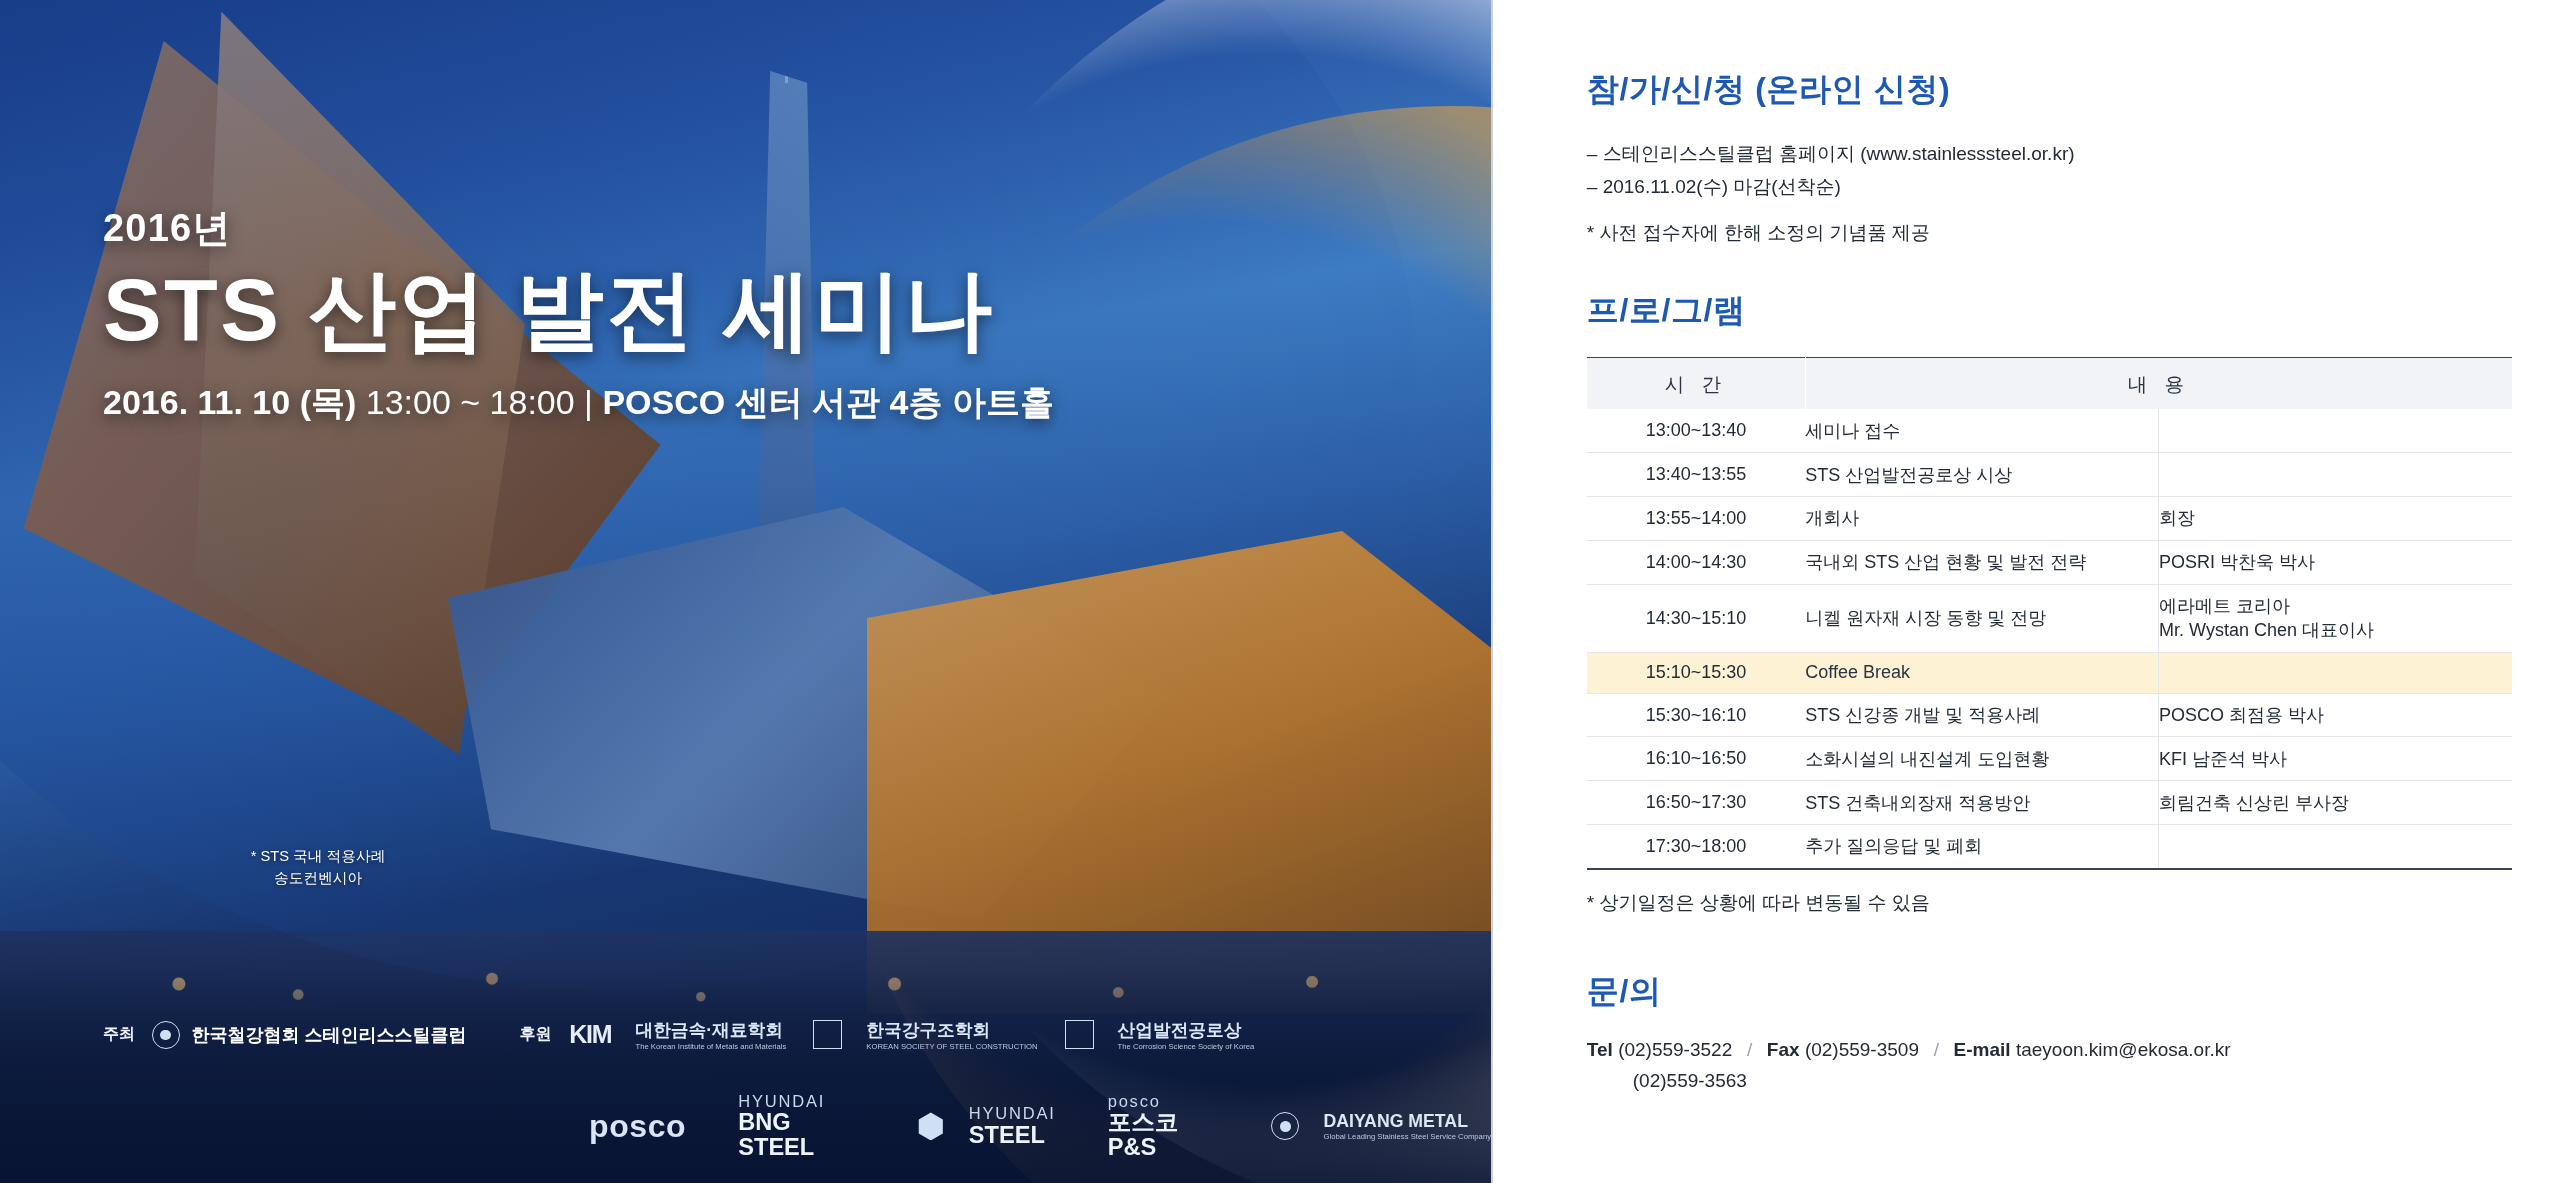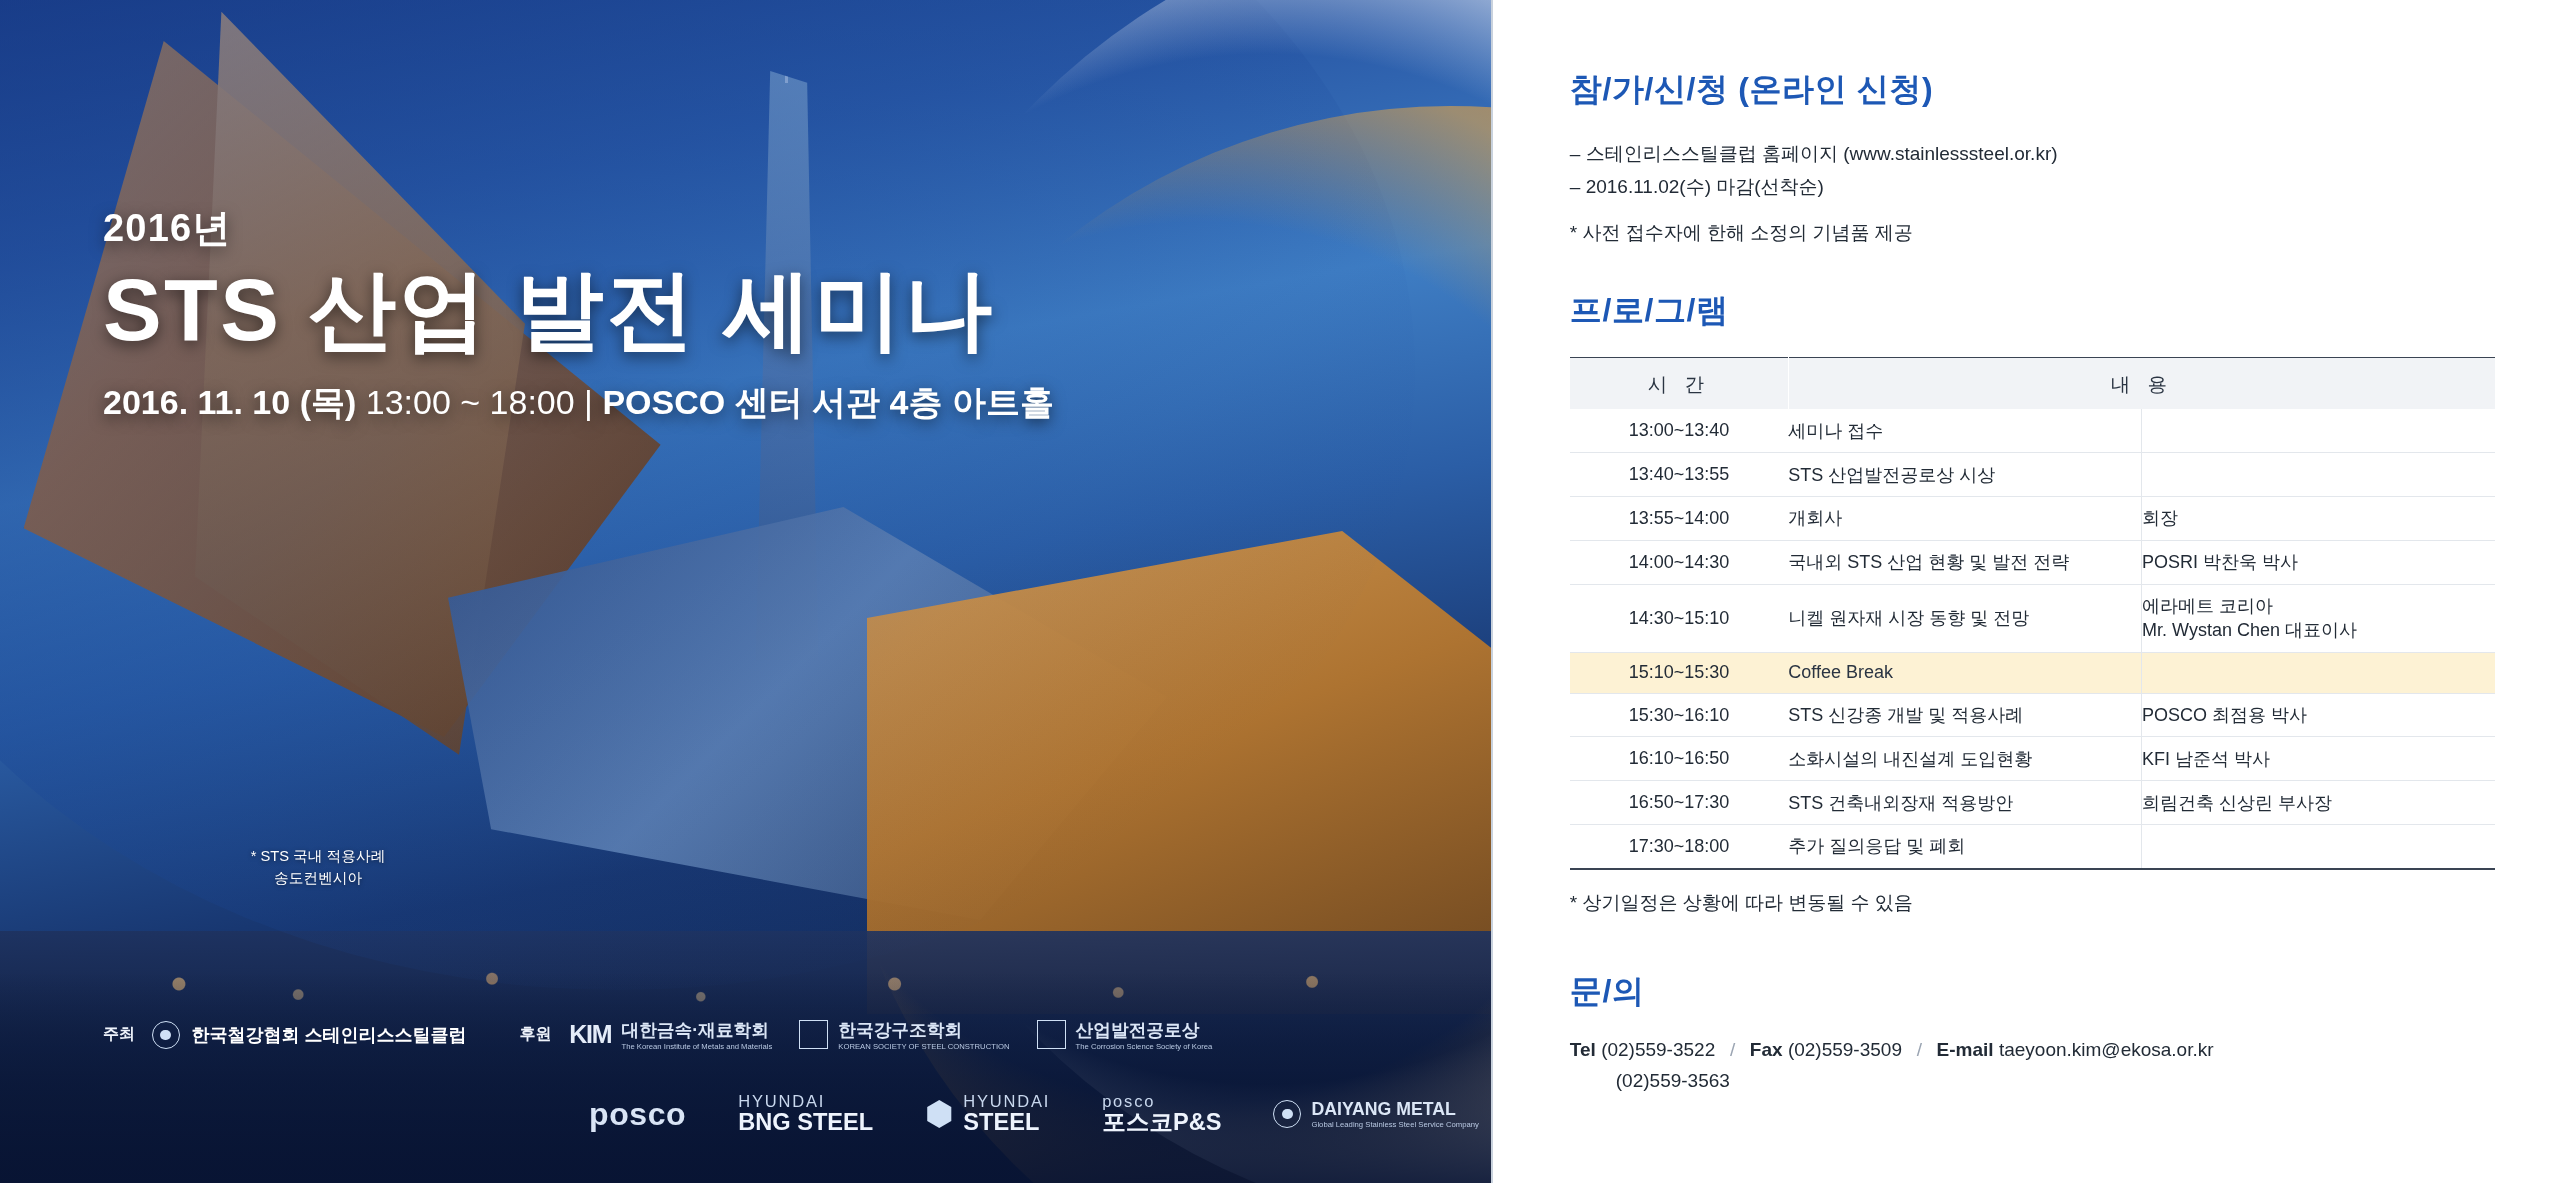--- a/index.html
+++ b/index.html
@@ -250,21 +250,21 @@
     font-weight: 700;
     color: #ffffff;
   }
   .sponsor-logo {
     font-size: 17.7px;
     font-weight: 700;
     color: #dbe6f6;
     white-space: nowrap;
     display: flex;
     align-items: center;
-    gap: 10px;
+    gap: 24px;
   }
   .logo-sub {
     font-size: 7.7px;
     font-weight: 400;
     color: #b9c9e2;
     display: block;
     line-height: 1.25;
   }
   .row-bottom { left: 589px; top: 112px; gap: 52px; }
   .posco-word {
@@ -297,20 +297,21 @@
     width: 1.8px;
     height: 1184px;
     background: #c9d2dd;
     flex: none;
   }
   .right-panel {
     position: relative;
     flex: 1;
     padding: 0;
     background: #ffffff;
+    margin-left: 17px;
   }
   .sec-head {
     color: #1d58b5;
     font-weight: 700;
     font-size: 32px;
     letter-spacing: 0.6px;
   }
   .blk-apply { position: absolute; left: 77px; top: 68px; }
   .bullets { margin-top: 25px; }
   .bullet {

